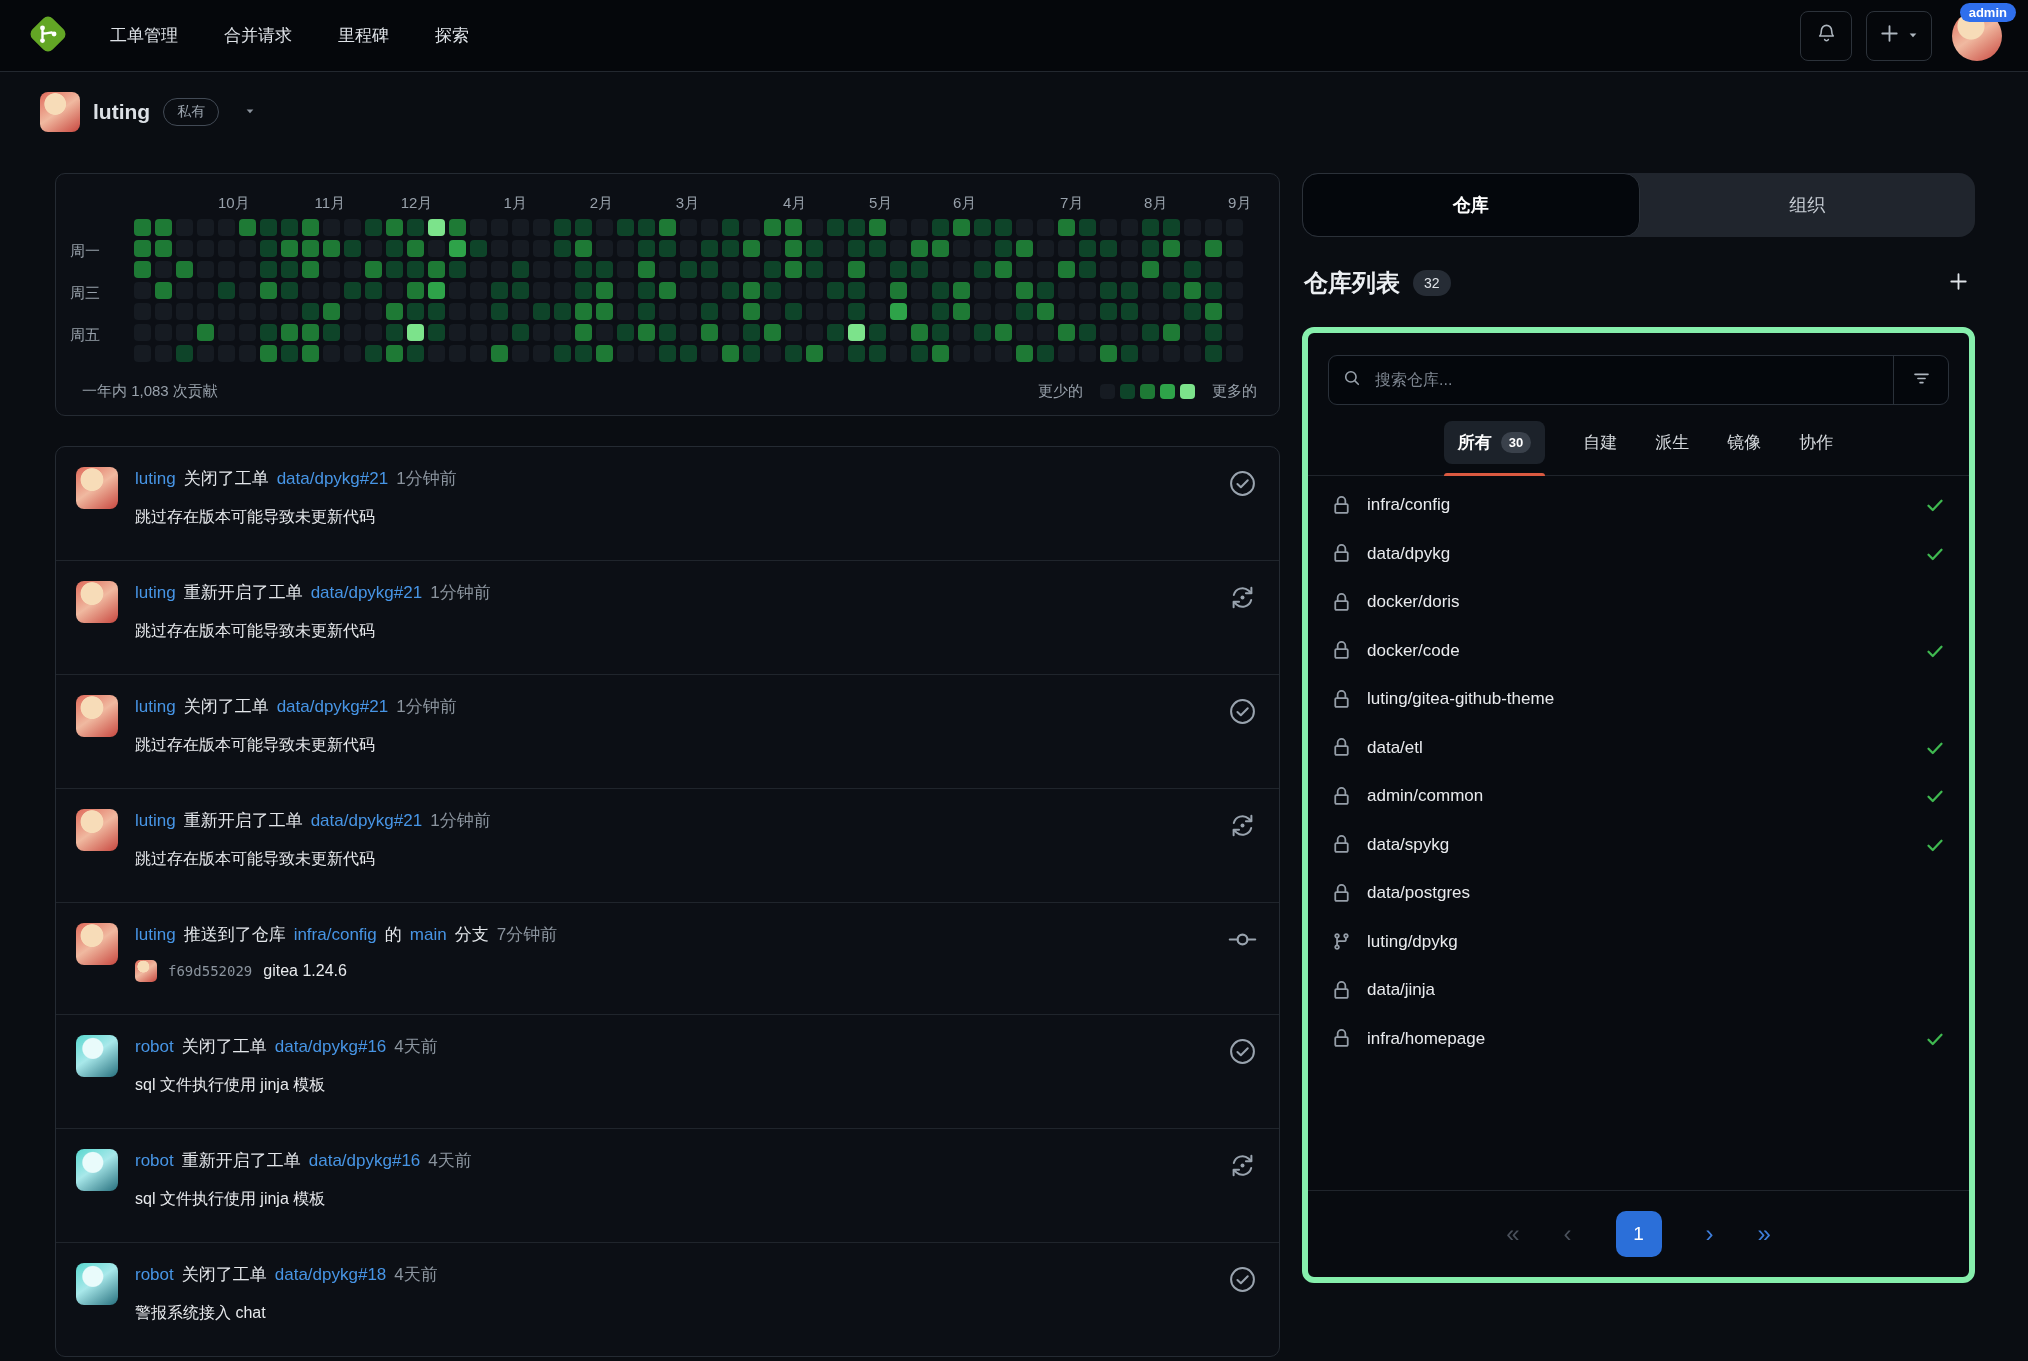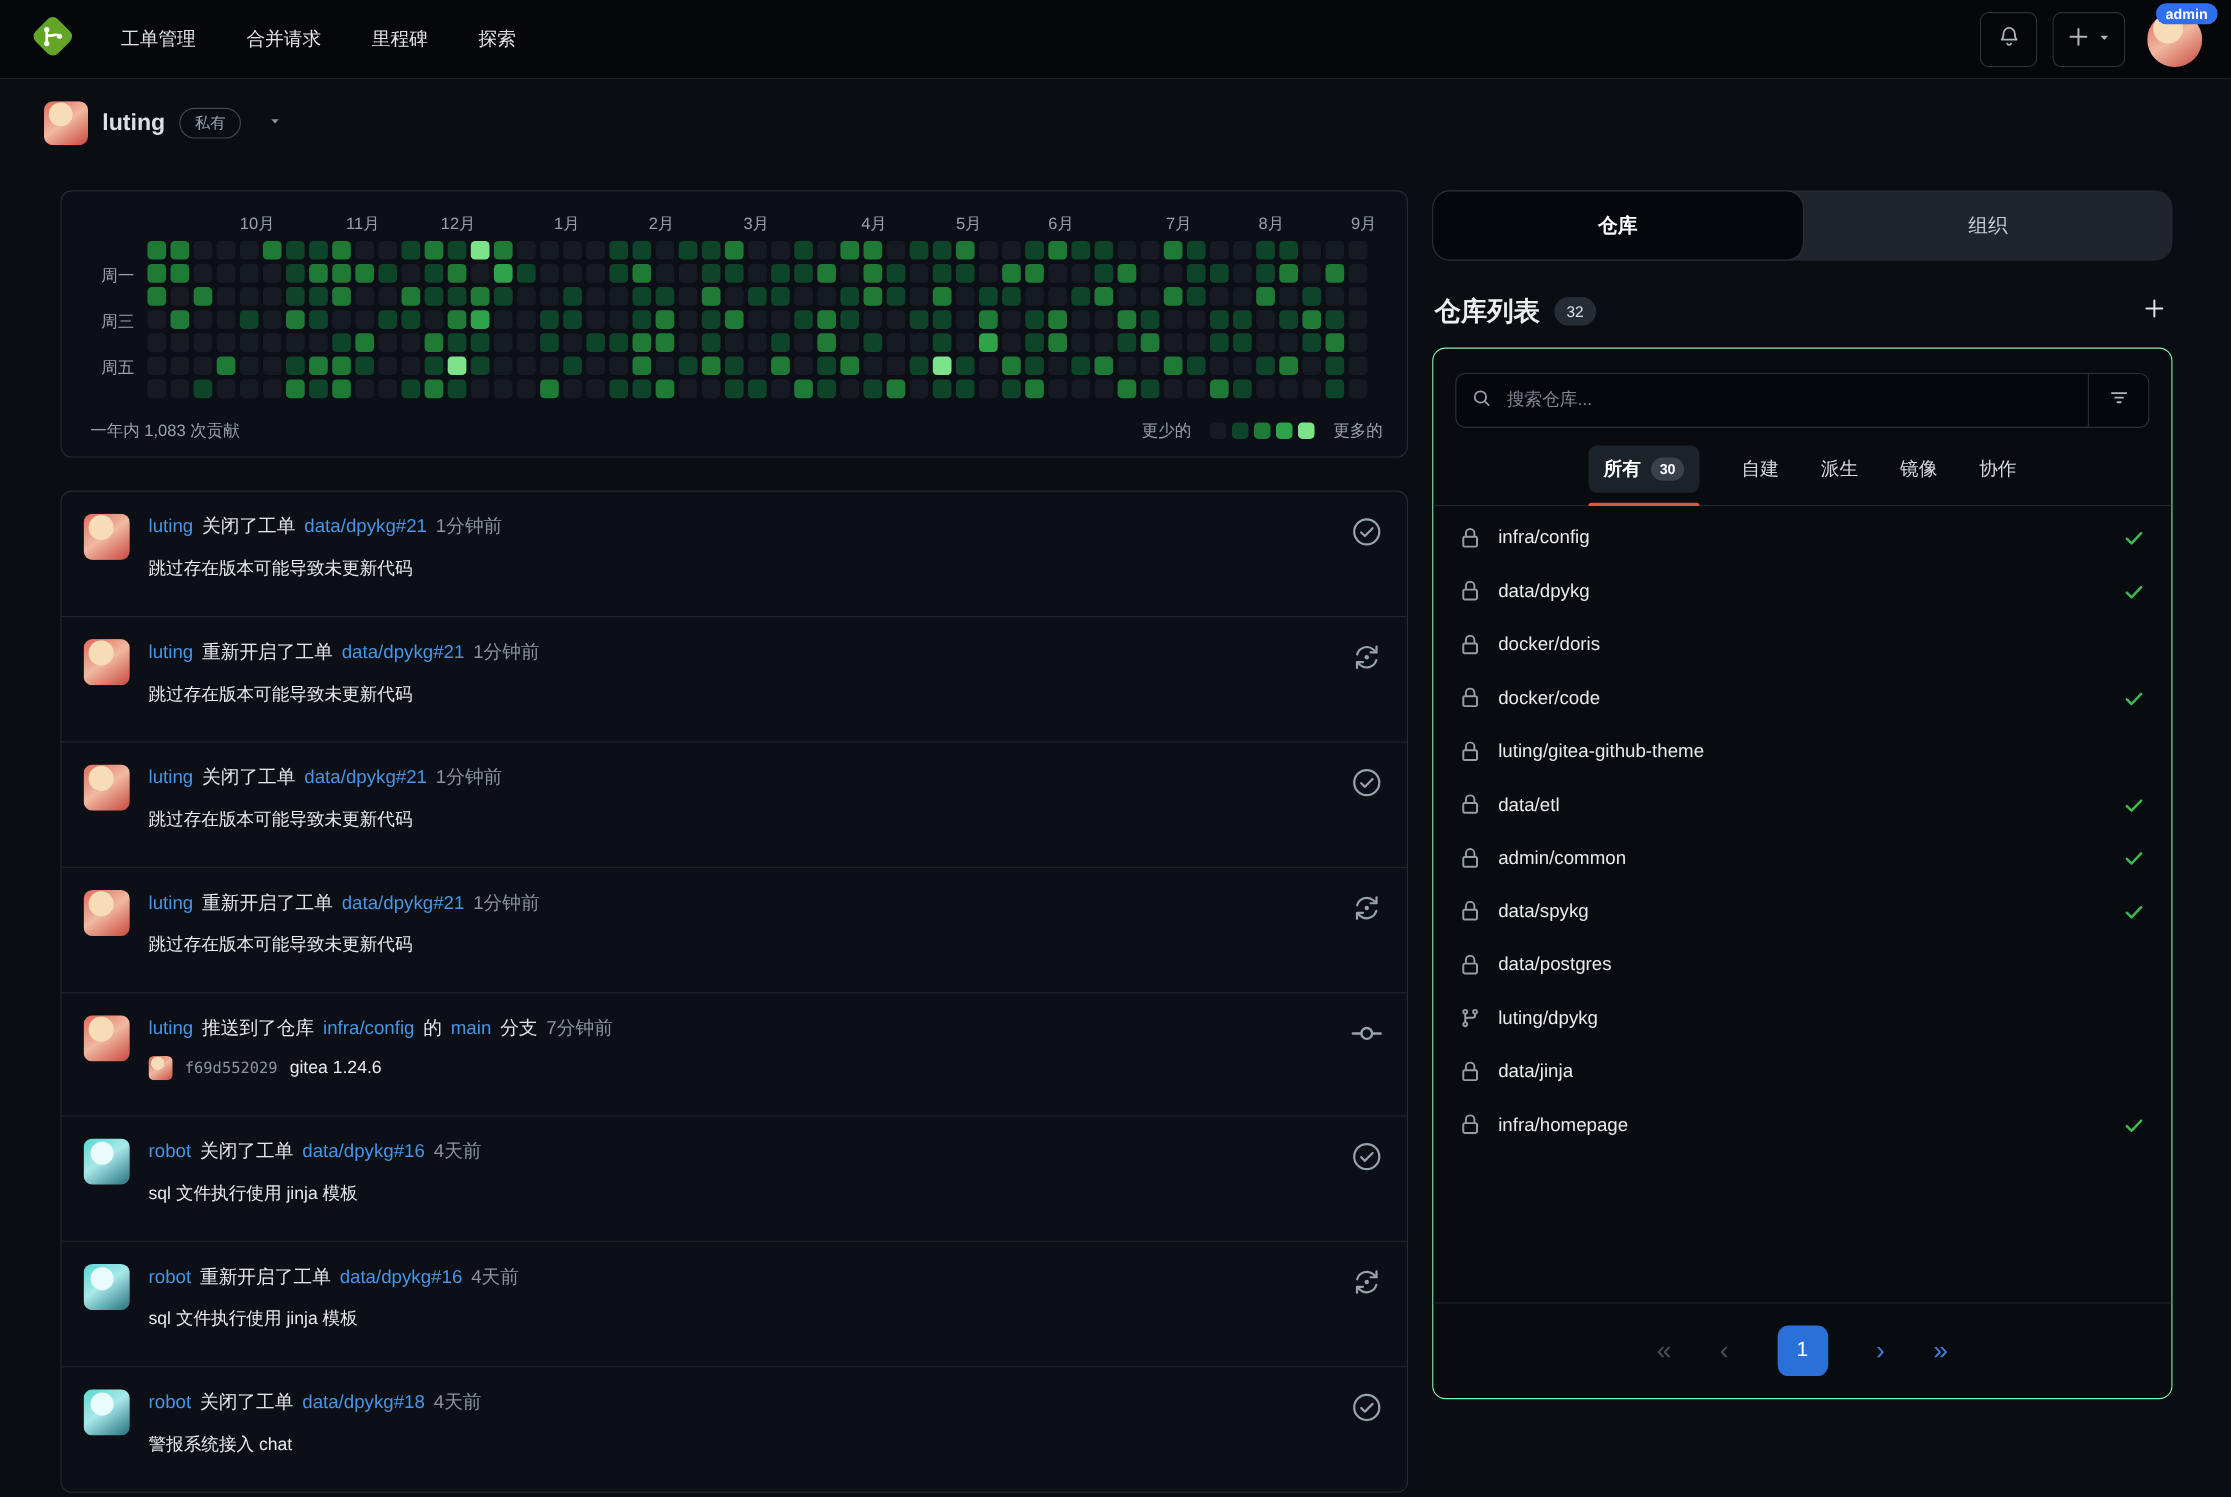--- a/index.html
+++ b/index.html
@@ -35,21 +35,21 @@
   .caret{color:#8a929c;margin-left:12px;display:flex;}
   
   .main{display:flex;gap:22px;padding:33px 53px 0 55px;box-sizing:border-box;}
   .col-left{width:1225px;flex:none;}
   .col-right{width:673px;flex:none;}
   .card{border:1px solid #252b33;border-radius:10px;background:#0c0f15;box-sizing:border-box;}
   
   .hm-card{padding:18px 14px 14px 14px;}
   .hm{display:flex;}
   .hm-days{width:64px;flex:none;padding-top:27px;}
-  .hm-day{height:21px;line-height:21px;text-align:right;padding-right:12px;
+  .hm-day{height:21px;line-height:21px;text-align:left;padding-right:12px;
     font-size:15px;color:#98a1ab;}
   .hm-right{flex:1;position:relative;}
   .hm-months{height:27px;position:relative;font-size:15px;color:#98a1ab;}
   .hm-month{position:absolute;top:2px;}
   .hm-grid{display:grid;grid-template-columns:repeat(53,17px);grid-auto-rows:17px;gap:4px;}
   .hm-cell{border-radius:4px;}
   .hm-foot{display:flex;justify-content:space-between;align-items:center;
     margin-top:16px;padding:0 8px 0 12px;font-size:15px;color:#98a1ab;}
   .legend{display:flex;align-items:center;gap:17px;}
   .legend .sw{width:15px;height:15px;border-radius:4px;display:inline-block;}
@@ -69,21 +69,21 @@
   .commit-msg{font-size:16px;color:#e8eaed;}
   .feed-icon{flex:none;width:30px;color:#99a3ae;padding-top:2px;display:flex;justify-content:flex-end;}
   
   .side-tabs{display:flex;background:#20252d;border-radius:16px;height:64px;font-size:18px;color:#c6ccd3;}
   .side-tab{flex:1;display:flex;align-items:center;justify-content:center;box-sizing:border-box;}
   .side-tab.active{background:#04070c;border:1px solid #2b3139;border-radius:16px;font-weight:700;color:#fff;}
   .list-head{display:flex;align-items:center;margin:30px 6px 0 2px;gap:13px;}
   .list-title{font-size:24px;font-weight:700;color:#eceff2;}
   .count-badge{background:#262c35;border-radius:999px;font-size:14px;padding:5px 11px;color:#dfe3e8;}
   .head-plus{margin-left:auto;color:#dfe3e8;display:flex;}
-  .repo-card{margin-top:17px;border:1px solid #86efac;border-radius:12px;background:#080b10;
+  .repo-card{margin-top:28px;border:6px solid #86efac;border-radius:12px;background:#080b10;
     display:flex;flex-direction:column;height:956px;box-sizing:border-box;}
   .search-row{margin:22px 20px 0 20px;display:flex;align-items:center;height:50px;
     border:1px solid #2a313a;border-radius:9px;background:#04070c;box-sizing:border-box;}
   .search-icon{padding:0 12px 0 14px;color:#98a1ab;display:flex;}
   .search-row input{flex:1;background:none;border:none;outline:none;color:#e4e7eb;font-size:16px;min-width:0;}
   .search-row input::placeholder{color:#7d8590;}
   .filter-seg{width:54px;align-self:stretch;border-left:1px solid #2a313a;
     display:flex;align-items:center;justify-content:center;color:#aeb6bf;}
   .filters{display:flex;justify-content:center;gap:38px;align-items:center;height:66px;
     border-bottom:1px solid #20252c;margin-top:4px;}

